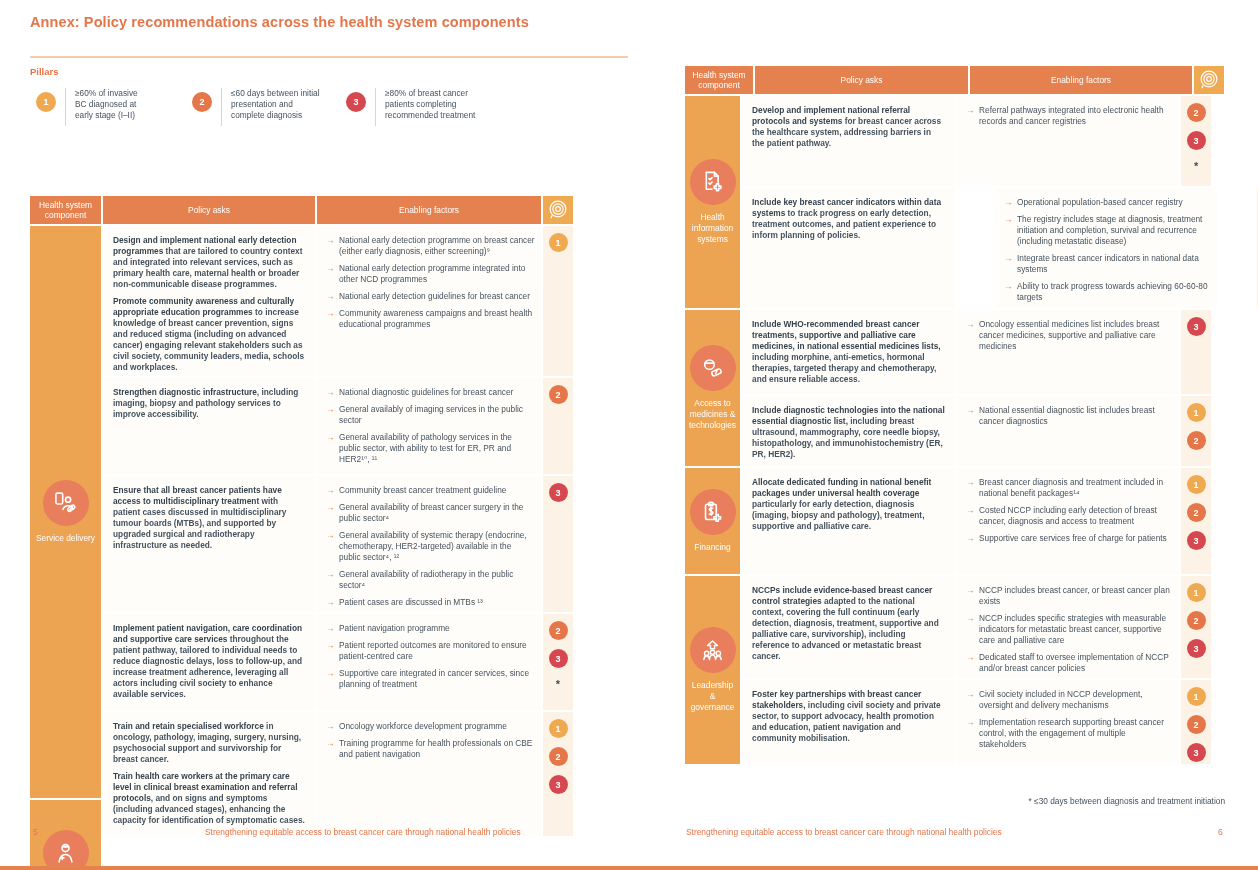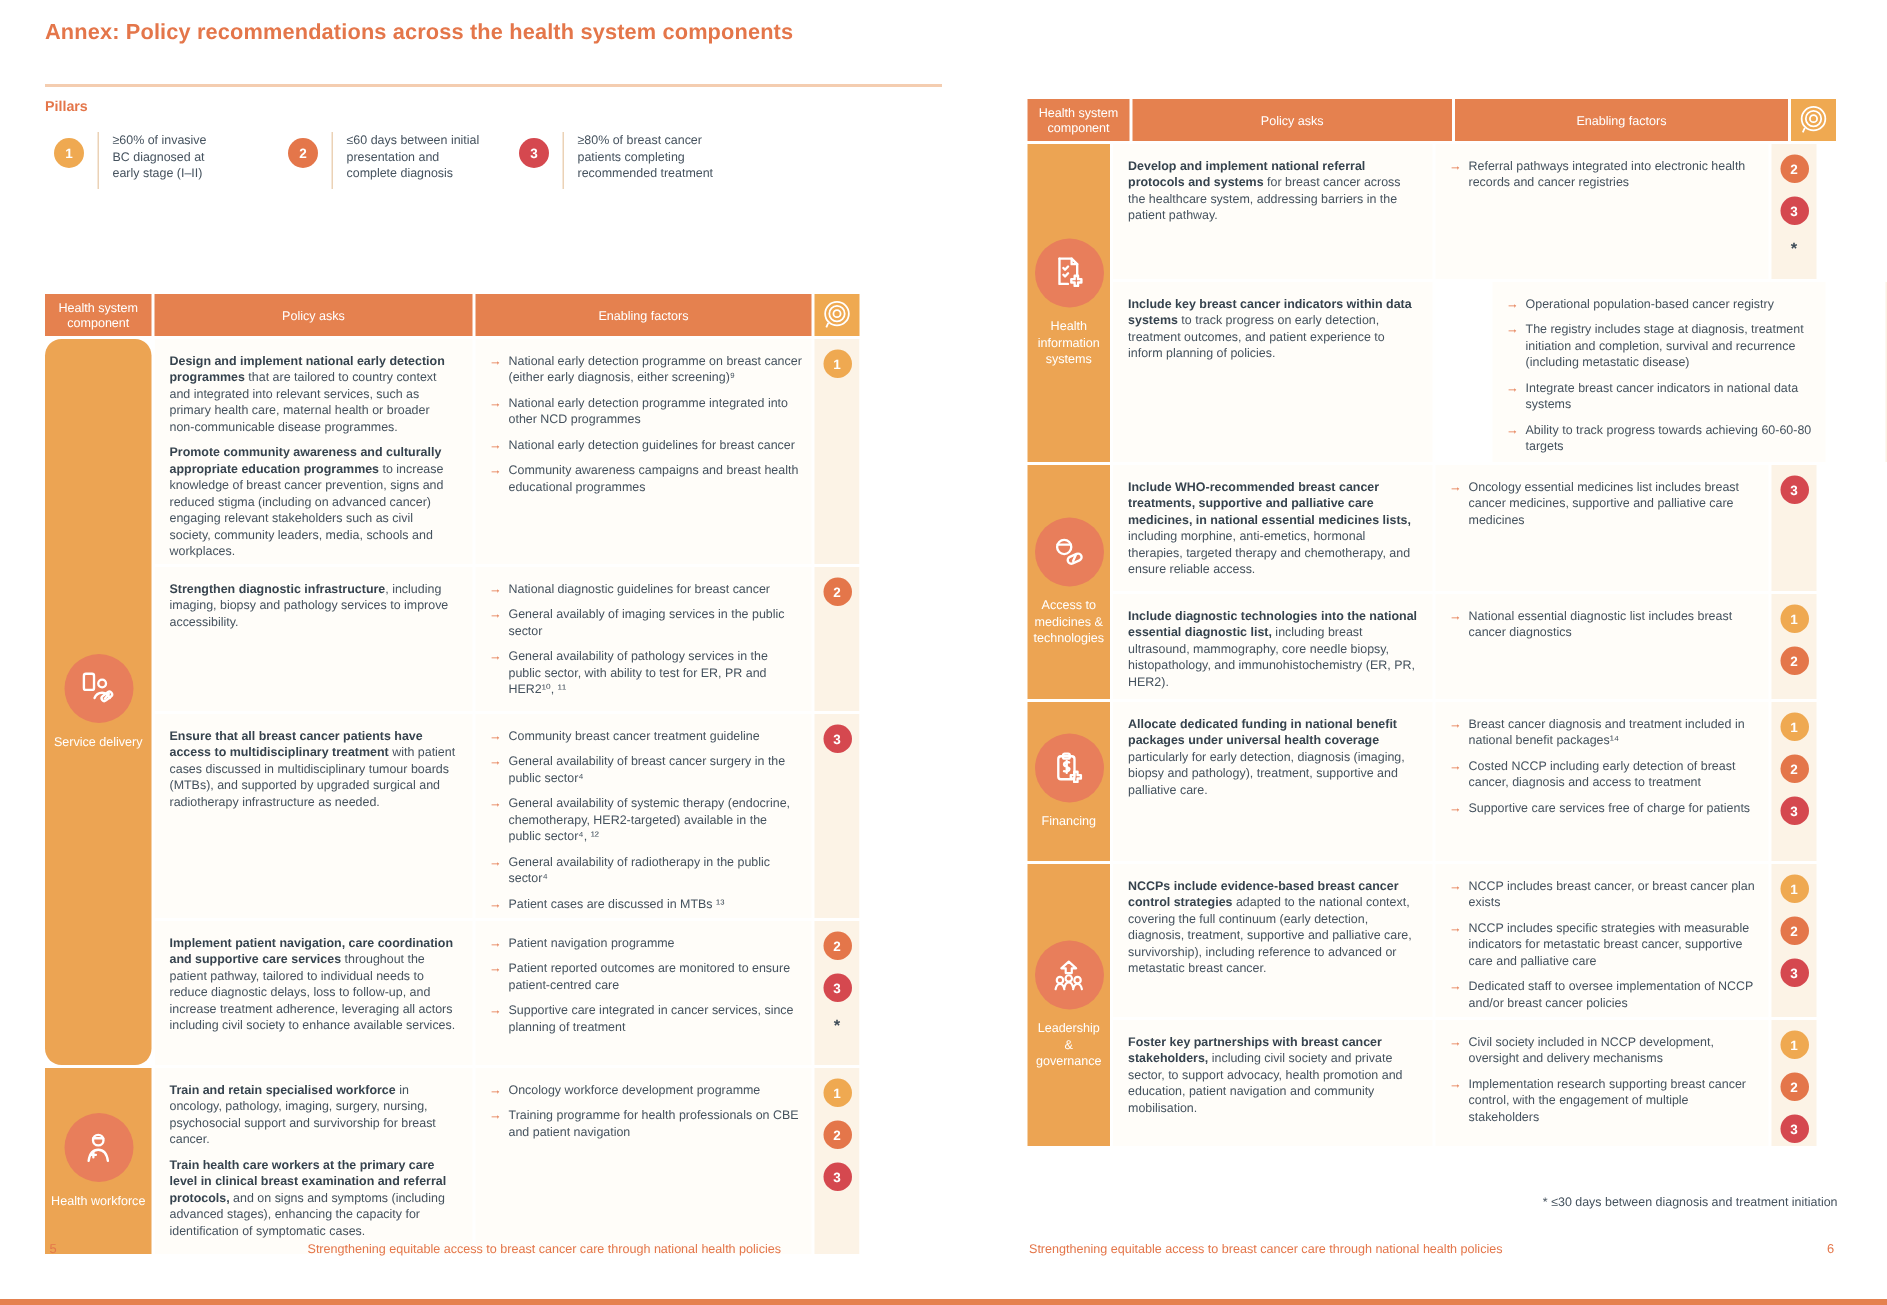--- a/index.html
+++ b/index.html
@@ -30,21 +30,21 @@
   .comp-col { display:flex; flex-direction:column; row-gap:2px; }
   .comp-cell { background:#ECA453; display:flex; flex-direction:column;
     align-items:center; justify-content:center; padding:4px; }
   .comp-icon { width:46px; height:46px; border-radius:50%; background:#E87E5B;
     display:flex; align-items:center; justify-content:center; margin-bottom:7px; flex:0 0 auto; }
   .comp-icon svg { width:27px; height:27px; }
   .comp-label { color:#fff; font-size:8.4px; line-height:1.3; text-align:center; }
   .rows-col { display:flex; flex-direction:column; row-gap:2px; }
   .trow { display:flex; column-gap:2px; overflow:hidden; }
   .cell { background:#FFFDF9; overflow:hidden; }
-  .policy-cell { padding:9px 10px 6px 10px; }
+  .policy-cell { padding:9px 10px 6px 10px;font-weight:bold; }
   .para { font-size:8.3px; line-height:11px; margin-bottom:6px; color:#45525E; }
   .para b { color:#36434E; }
   .enabling-cell { padding:9px 6px 6px 9px; }
   .en-item { display:flex; margin-bottom:6px; }
   .arrow { color:#E4764A; font-size:8.5px; line-height:11px; flex:0 0 13px; }
   .en-text { font-size:8.3px; line-height:11px; color:#45525E; flex:1; }
   .pillar-cell { background:#FCF3E6; display:flex; flex-direction:column; align-items:center;
     padding-top:7px; row-gap:9px; overflow:hidden; }
   .badge { width:19px; height:19px; border-radius:50%; display:flex; align-items:center;
     justify-content:center; color:#fff; font-size:9px; font-weight:bold; flex:0 0 auto; }
@@ -93,21 +93,21 @@
               <circle cx="12" cy="11" r="2.6"></circle>
               <circle cx="12" cy="11" r="5.6"></circle>
               <circle cx="12" cy="11" r="8.6"></circle>
               <path d="M5.7 17.8 4.2 21"></path>
             </g>
           </svg>
         </div>
       </div>
       <div class="tbody">
         <div class="comp-col" style="width: 71px;">
-          <div class="comp-cell" style="height: 484px; border-radius: 11px;">
+          <div class="comp-cell" style="height: 572px;">
             <div class="comp-icon">
               <svg viewBox="0 0 24 24">
                 <g fill="none" stroke="#fff" stroke-width="1.4" stroke-linecap="round" stroke-linejoin="round">
                   <rect x="3.5" y="2.8" width="6" height="9.6" rx="1.2"></rect>
                   <circle cx="14.3" cy="8.6" r="2.3"></circle>
                   <path d="M9.8 17.2a4.8 4.8 0 0 1 9 0"></path>
                   <rect x="13.6" y="14.6" width="7" height="3.2" rx="1.6" transform="rotate(-38 17.1 16.2)"></rect>
                   <path d="M15.9 17.6l2.4-2.9"></path>
                 </g>
               </svg>

